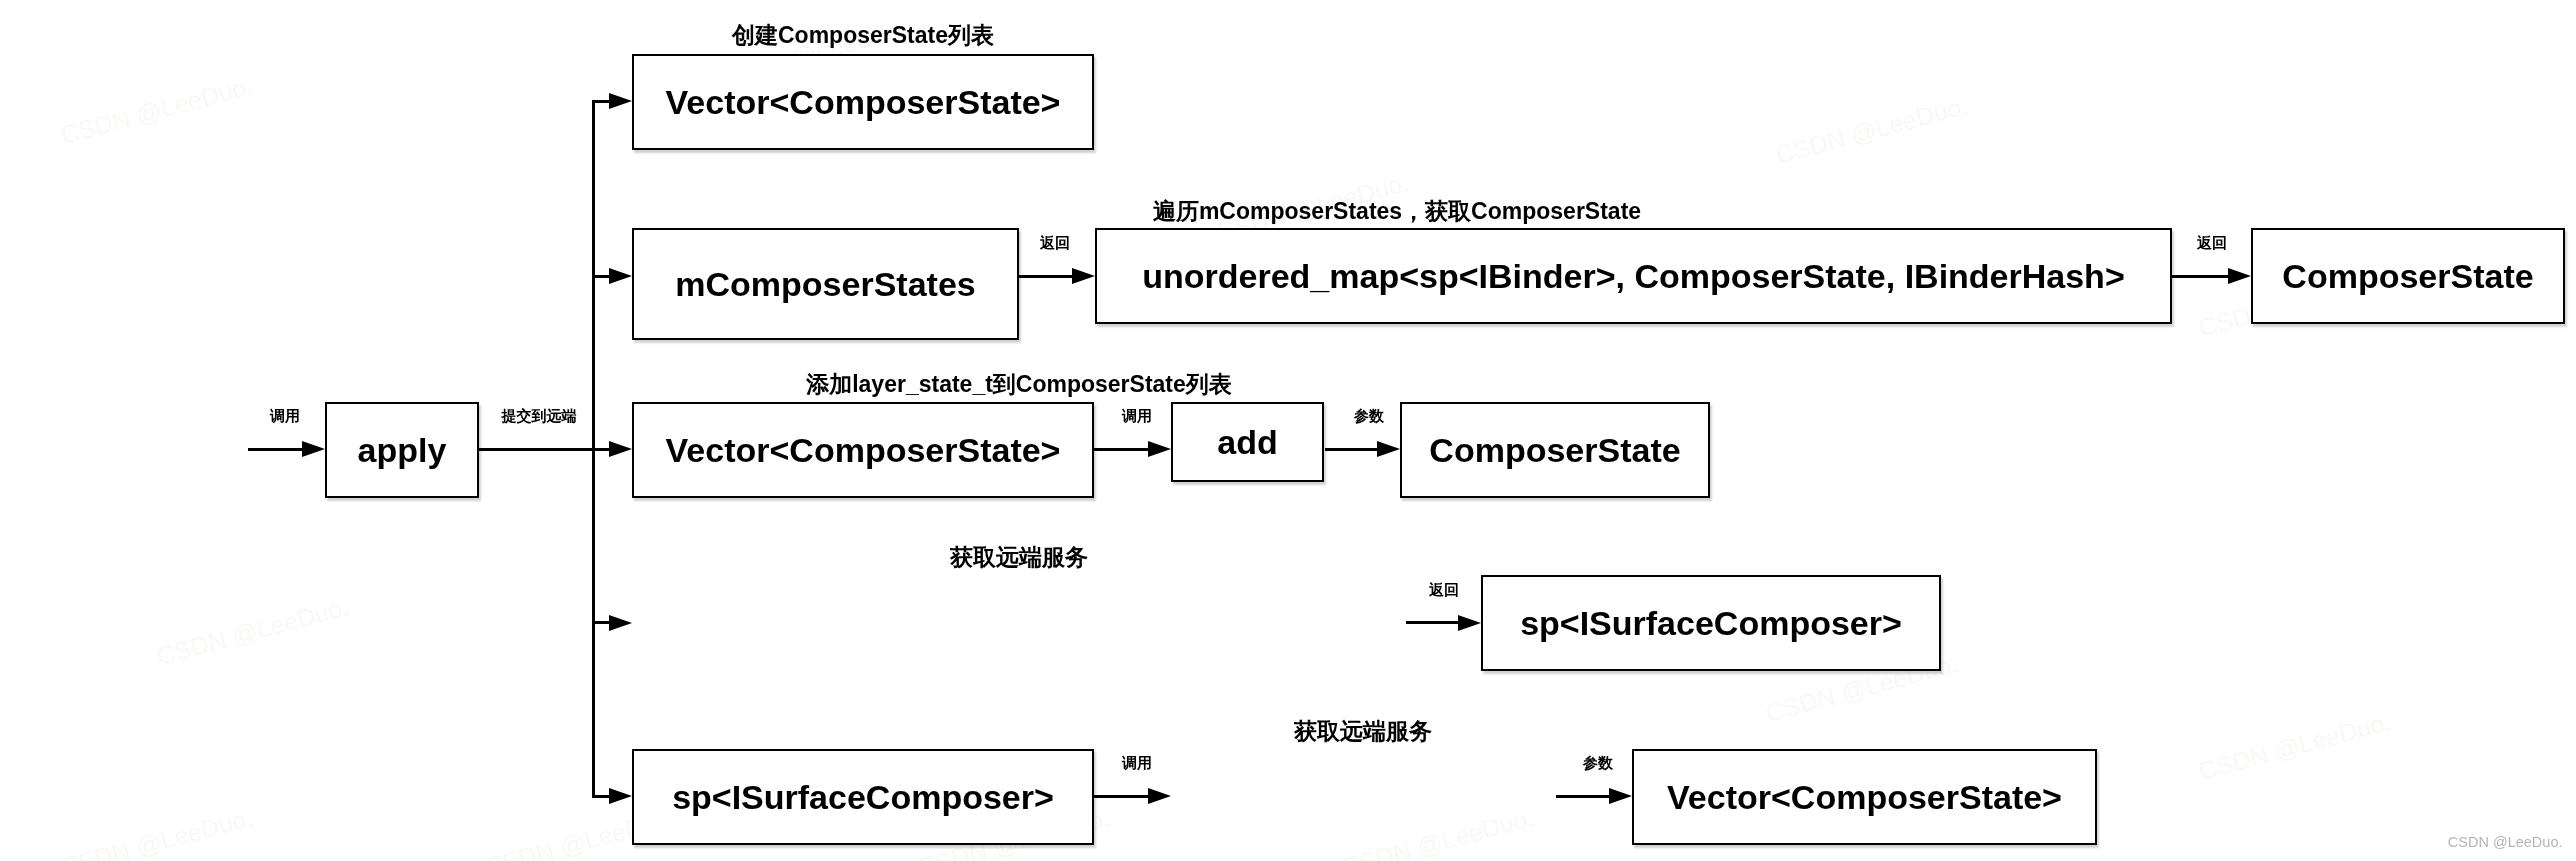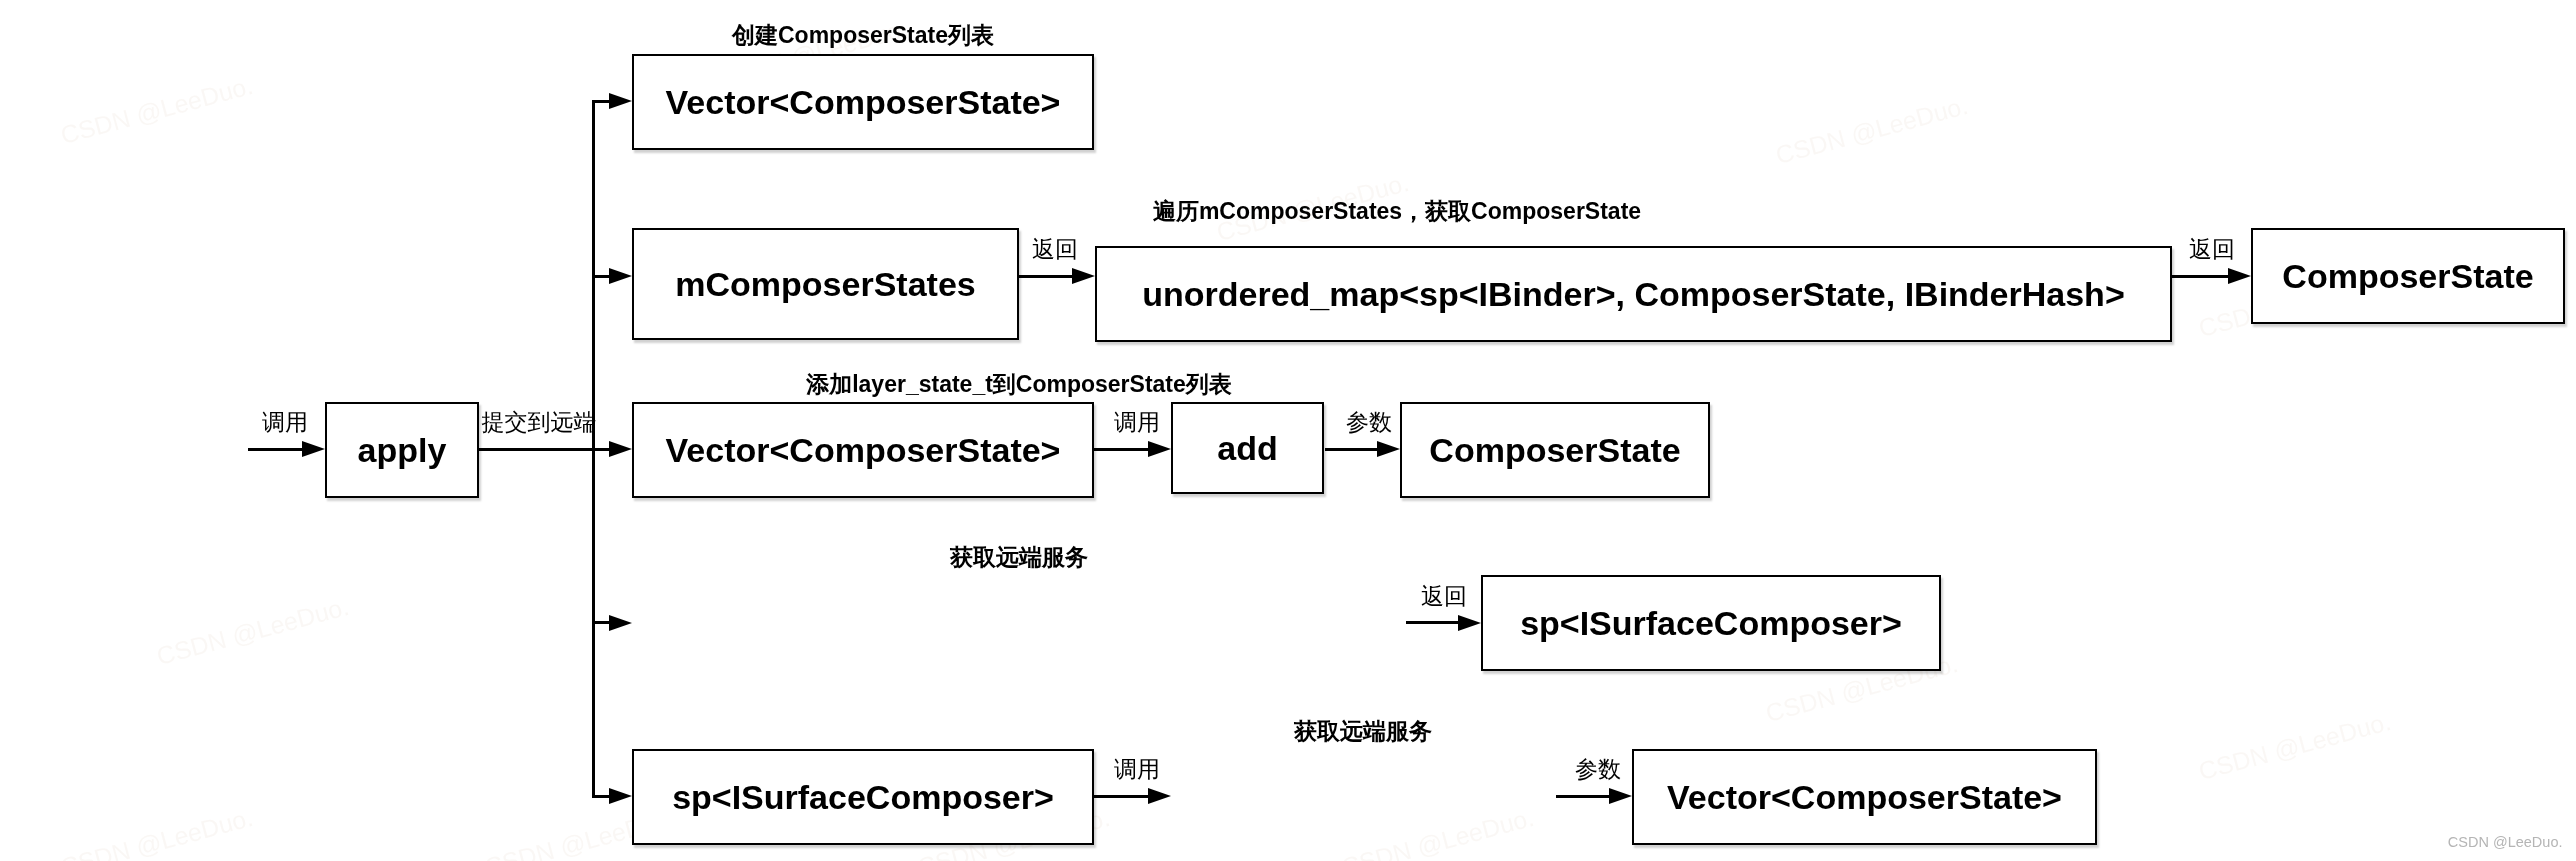--- a/index.html
+++ b/index.html
@@ -30,22 +30,22 @@
     position: absolute;
     transform: translateX(-50%);
     font-size: 23px;
     font-weight: 700;
     white-space: nowrap;
     z-index: 2;
   }
   .edge-label {
     position: absolute;
     transform: translateX(-50%);
-    font-size: 23px;
-    font-weight: 400;
+    font-size: 15px;
+    font-weight: 700;
     white-space: nowrap;
     z-index: 2;
   }
   .line-h { position: absolute; height: 2.9px; background: #000; z-index: 1; }
   .line-v { position: absolute; width: 2.9px; background: #000; z-index: 1; }
   .arrow-head {
     position: absolute;
     width: 0; height: 0;
     border-top: 8.7px solid transparent;
     border-bottom: 8.7px solid transparent;
@@ -94,33 +94,33 @@
   </div>
 
   <div class="node" style="left:632px;  top:54px;  width:462px;  height:96px;">
     <span>Vector&lt;ComposerState&gt;</span>
   </div>
 
   <div class="node" style="left:632px;  top:228px; width:387px;  height:112px;">
     <span>mComposerStates</span>
   </div>
 
-  <div class="node" style="left:1095px; top:246px; width:1077px; height:96px;">
+  <div class="node" style="left:1095px; top:228px; width:1077px; height:96px;">
     <span>unordered_map&lt;sp&lt;IBinder&gt;, ComposerState, IBinderHash&gt;</span>
   </div>
 
   <div class="node" style="left:2251px; top:228px; width:314px;  height:96px;">
     <span>ComposerState</span>
   </div>
 
   <div class="node" style="left:632px;  top:402px; width:462px;  height:96px;">
     <span>Vector&lt;ComposerState&gt;</span>
   </div>
 
-  <div class="node" style="left:1171px; top:402px; width:153px;  height:92px;">
+  <div class="node" style="left:1171px; top:402px; width:153px;  height:80px;">
     <span>add</span>
   </div>
 
   <div class="node" style="left:1400px; top:402px; width:310px;  height:96px;">
     <span>ComposerState</span>
   </div>
 
 
   <div class="node" style="left:1481px; top:575px; width:460px;  height:96px;">
     <span>sp&lt;ISurfaceComposer&gt;</span>

